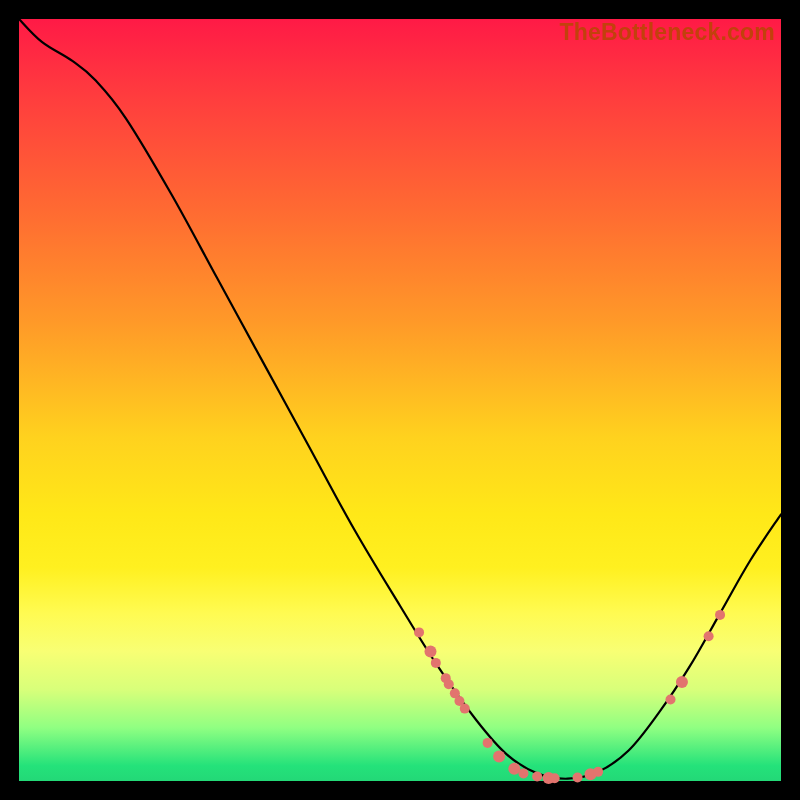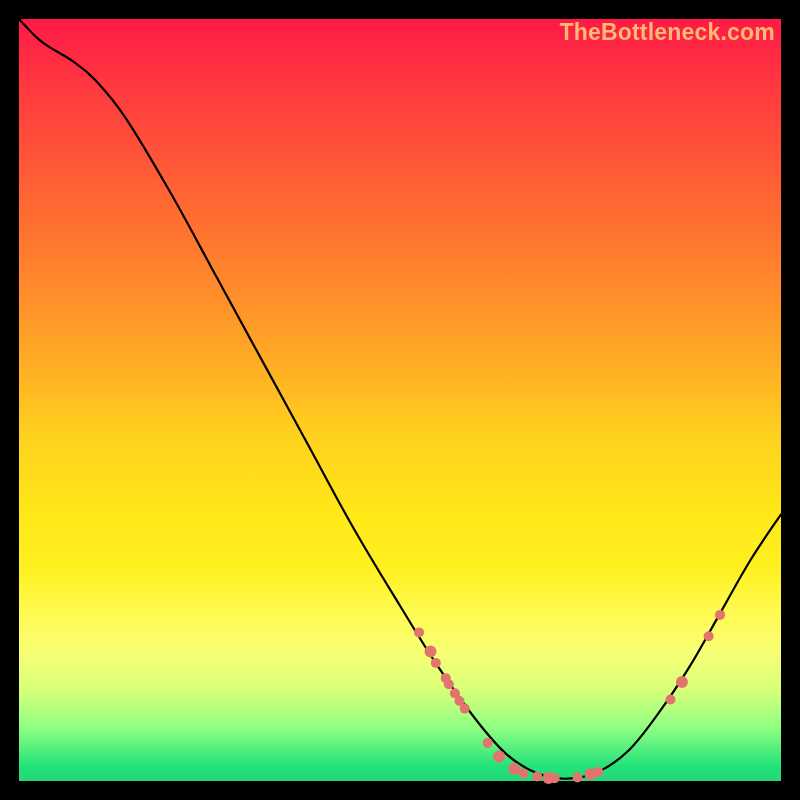--- a/index.html
+++ b/index.html
@@ -35,21 +35,21 @@
       #24e27a 98%,
       #23d877 100%);
   }
   .watermark {
     position: absolute;
     top: 0px;
     right: 6px;
     font-family: Arial, Helvetica, sans-serif;
     font-size: 23px;
     font-weight: bold;
-    color: #fdba74;
+    color: #c2410c;
     letter-spacing: 0.2px;
   }
   svg.curve {
     position: absolute;
     inset: 0;
     width: 100%;
     height: 100%;
     overflow: visible;
   }
   .curve-path {

